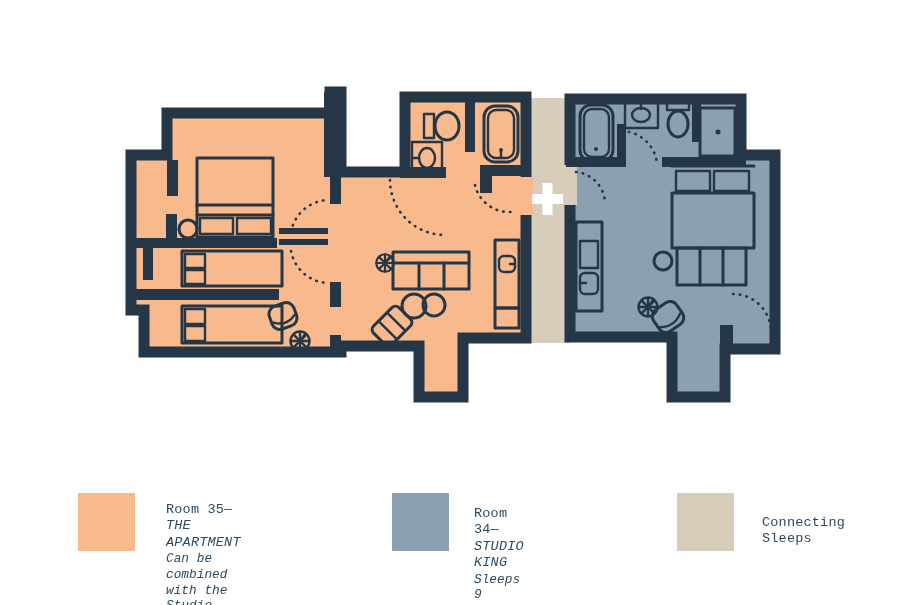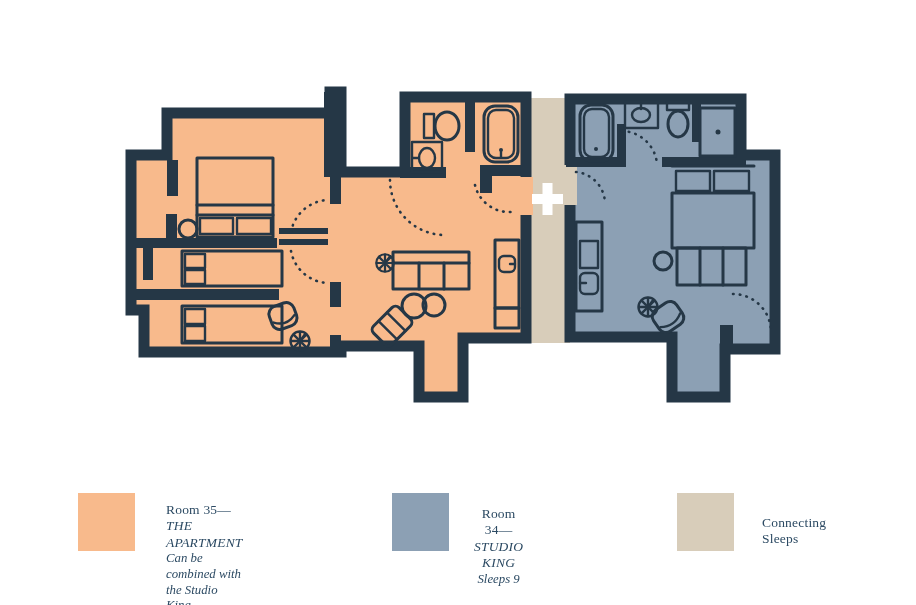--- a/index.html
+++ b/index.html
@@ -1,19 +1,19 @@
 <!DOCTYPE html>
 <html style="--c-room35: #F8BA8C; --c-room34: #8CA0B4; --c-connector: #D8CDBA; --c-walls: #253746; --c-text: #2C4A63; --c-background: #FFFFFF;"><head>
 <meta charset="utf-8">
 <style>
   html,body{margin:0;padding:0;background:#fff;}
   .stage{
     position:relative;width:916px;height:605px;overflow:hidden;
     background:var(--c-background,#fff);
-    font-family:Liberation Serif, serif;
+    font-family:Liberation Mono, monospace;
     border-radius:30px;
   }
   .plan-svg{position:absolute;left:0;top:0;}
   .wallstroke{fill:none;stroke:var(--c-walls);stroke-width:11;stroke-linejoin:miter;}
   .furn{fill:none;stroke:var(--c-walls);stroke-width:3;stroke-linejoin:round;stroke-linecap:round;}
   .furn-thin{fill:none;stroke:var(--c-walls);stroke-width:2.4;stroke-linejoin:round;stroke-linecap:round;}
   .wallrect{fill:var(--c-walls);stroke:none;}
   .doorarc{fill:none;stroke:var(--c-walls);stroke-width:2.6;stroke-linecap:round;stroke-dasharray:0.6 6.2;}
   .legend-item{position:absolute;}
   .swatch{position:absolute;width:57px;height:58px;}
@@ -223,21 +223,21 @@
       <div class="swatch sw-room35" style="left:78px;top:493px;"></div>
       <div class="legend-text" style="left:166px;top:502px;">
         <div class="legend-title"><span>Room 35— </span><span class="em">THE APARTMENT</span></div>
         <div class="legend-sub">Can be combined with the Studio King</div>
 
       </div>
     </div>
 
     <div class="legend-item">
       <div class="swatch sw-room34" style="left:392px;top:493px;"></div>
-      <div class="legend-text" style="left:474px;top:506px;text-align:center;">
+      <div class="legend-text" style="left:474px;top:506px;">
         <div class="legend-title"><span>Room 34— </span><span class="em">STUDIO KING</span></div>
         <div class="legend-sub">Sleeps 9</div>
       </div>
     </div>
 
     <div class="legend-item">
       <div class="swatch sw-connector" style="left:677px;top:493px;"></div>
       <div class="legend-text" style="left:762px;top:515px;">
         <div class="legend-title"><span>Connecting Sleeps</span></div>
       </div>

